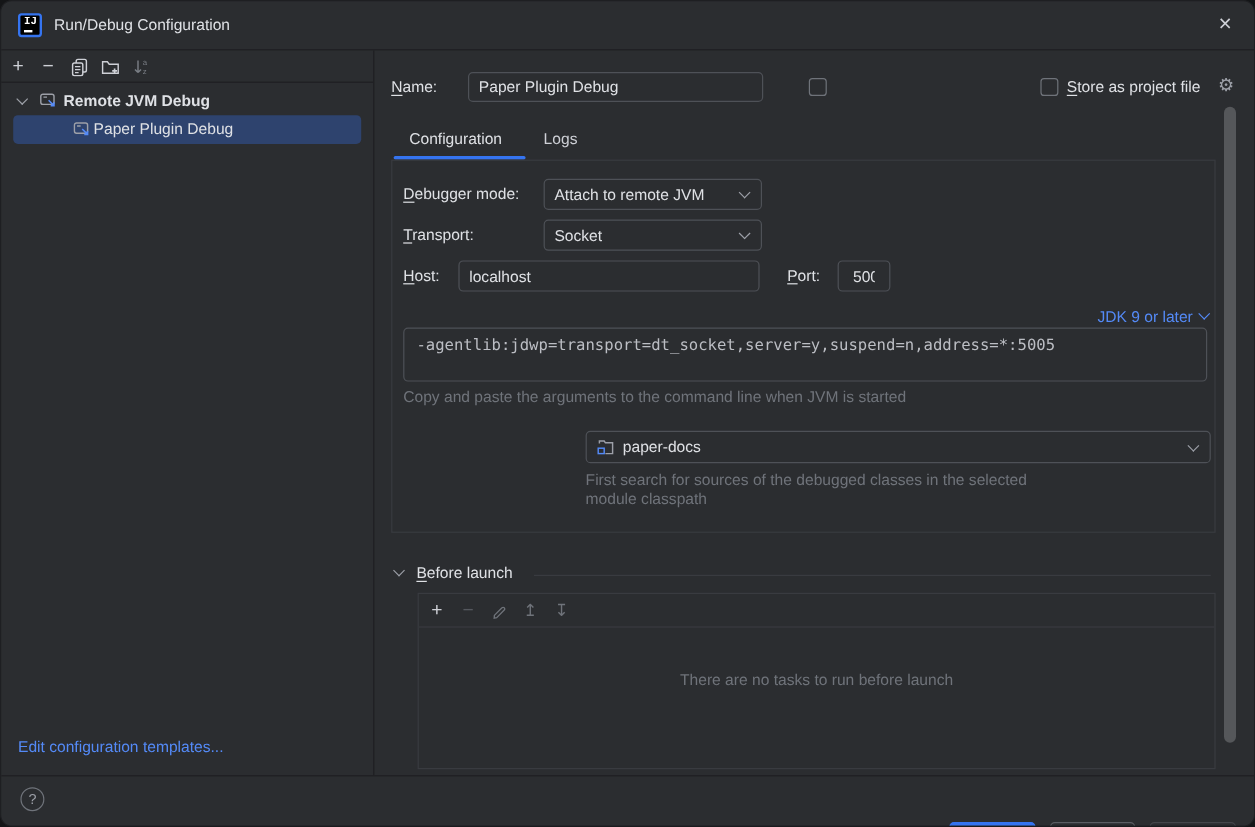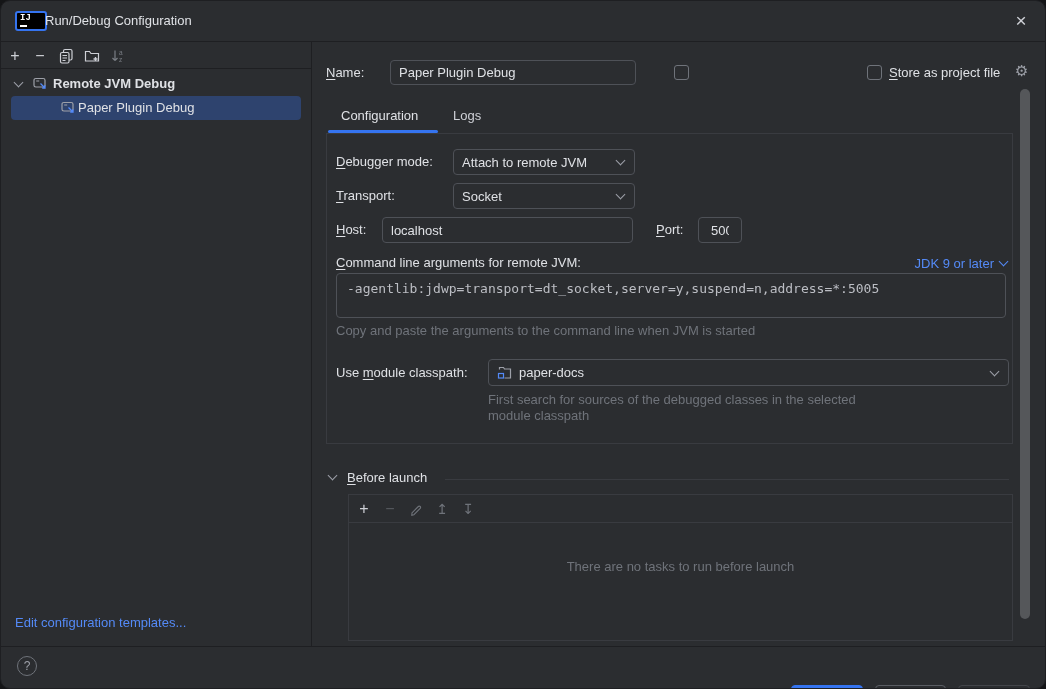--- a/index.html
+++ b/index.html
@@ -49,21 +49,21 @@
   .mono{font-family:"DejaVu Sans Mono","Liberation Mono",monospace;}
   .tab{position:absolute;height:30px;line-height:30px;cursor:pointer;}
   .arrow-glyph{font-family:"DejaVu Sans",sans-serif;}
 </style>
 </head>
 <body>
 
 <div class="dialog">
 
   <div class="abs" style="left:0;top:0;width:1046px;height:40px;">
-    <div class="abs" style="left:14px;top:10px;width:32px;height:20px;background:#000;border:2px solid #3574f0;border-radius:3px;">
+    <div class="abs" style="left:14px;top:10px;width:20px;height:20px;background:#000;border:2px solid #3574f0;border-radius:3px;">
       <div class="abs" style="left:3px;top:0px;font-size:9px;font-weight:bold;color:#fff;font-family:'Liberation Mono','DejaVu Sans Mono',monospace;">IJ</div>
       <div class="abs" style="left:3px;bottom:2px;width:7px;height:2px;background:#fff;"></div>
     </div>
     <div class="abs" style="left:44px;top:0;height:40px;line-height:40px;">Run/Debug Configuration</div>
     <div class="abs" style="right:14px;top:8px;width:24px;height:24px;text-align:center;line-height:24px;font-size:19px;color:#ced0d6;cursor:pointer;">×</div>
   </div>
   <div class="sep-h" style="left:0;top:40px;width:1046px;"></div>
 
   <div class="abs" style="left:0;top:41px;width:310px;height:604px;">
 
@@ -157,35 +157,29 @@
 
     <div class="abs" style="left:24px;top:175px;height:26px;line-height:26px;">
       <span></span><span class="u">H</span><span>ost:</span>
     </div>
     <input class="field" style="left: 70px; top: 175px; width: 251px; height: 26px;" value="localhost">
     <div class="abs" style="left:344px;top:175px;height:26px;line-height:26px;">
       <span></span><span class="u">P</span><span>ort:</span>
     </div>
     <input class="field" style="left: 386px; top: 175px; width: 44px; height: 26px; padding: 0px 12px;" value="5005">
 
-    <div class="abs" style="left:24px;top:208px;height:26px;line-height:26px;">
-      <span></span><span class="u">C</span><span>ommand line arguments for remote JVM:</span>
-    </div>
     <div class="abs" style="left:510px;top:208px;width:185px;height:26px;display:flex;align-items:center;justify-content:flex-end;gap:6px;cursor:pointer;">
       <span class="link">JDK 9 or later</span>
       <span class="chev blue" style="margin-top:-3px;"></span>
     </div>
     <div class="field mono" style="left:24px;top:231px;width:670px;height:45px;padding:7px 10px 0;color:#bcbec4;">
       <span>-agentlib:jdwp=transport=dt_socket,server=y,suspend=n,address=*:5005</span>
     </div>
     <div class="abs dim" style="left:24px;top:281px;height:16px;line-height:16px;">Copy and paste the arguments to the command line when JVM is started</div>
 
-    <div class="abs" style="left:24px;top:317px;height:27px;line-height:27px;">
-      <span>Use </span><span class="u">m</span><span>odule classpath:</span>
-    </div>
     <div class="dropdown" style="left:176px;top:317px;width:521px;height:27px;gap:6px;">
       <span style="display:inline-flex;">
         <svg width="16" height="15" viewBox="0 0 16 15">
           <path d="M2.5 4.5v-2h4l1 1.5h6v9h-6" fill="none" stroke="#9da0a8" stroke-width="1.2"></path>
           <rect x="1.5" y="8.5" width="5" height="4.5" fill="#2b2d30" stroke="#548af7" stroke-width="1.2"></rect>
         </svg>
       </span>
       <span>paper-docs</span>
       <span class="chev dd-chev"></span>
     </div>

